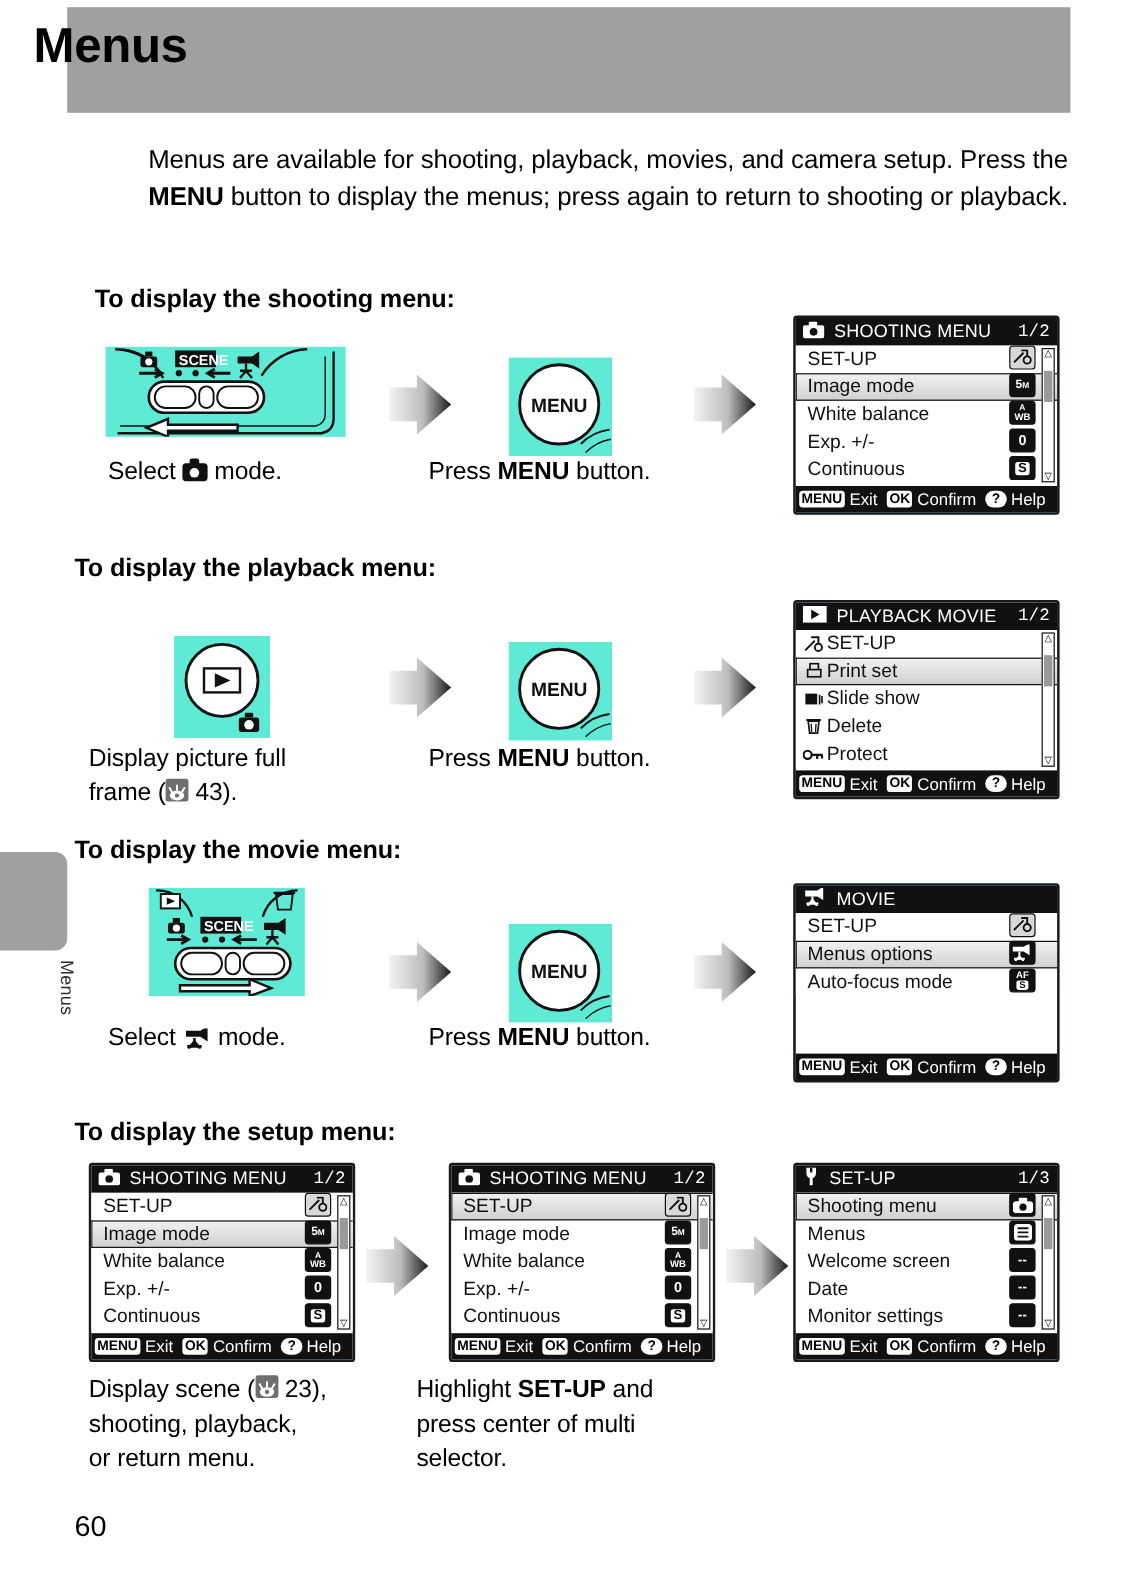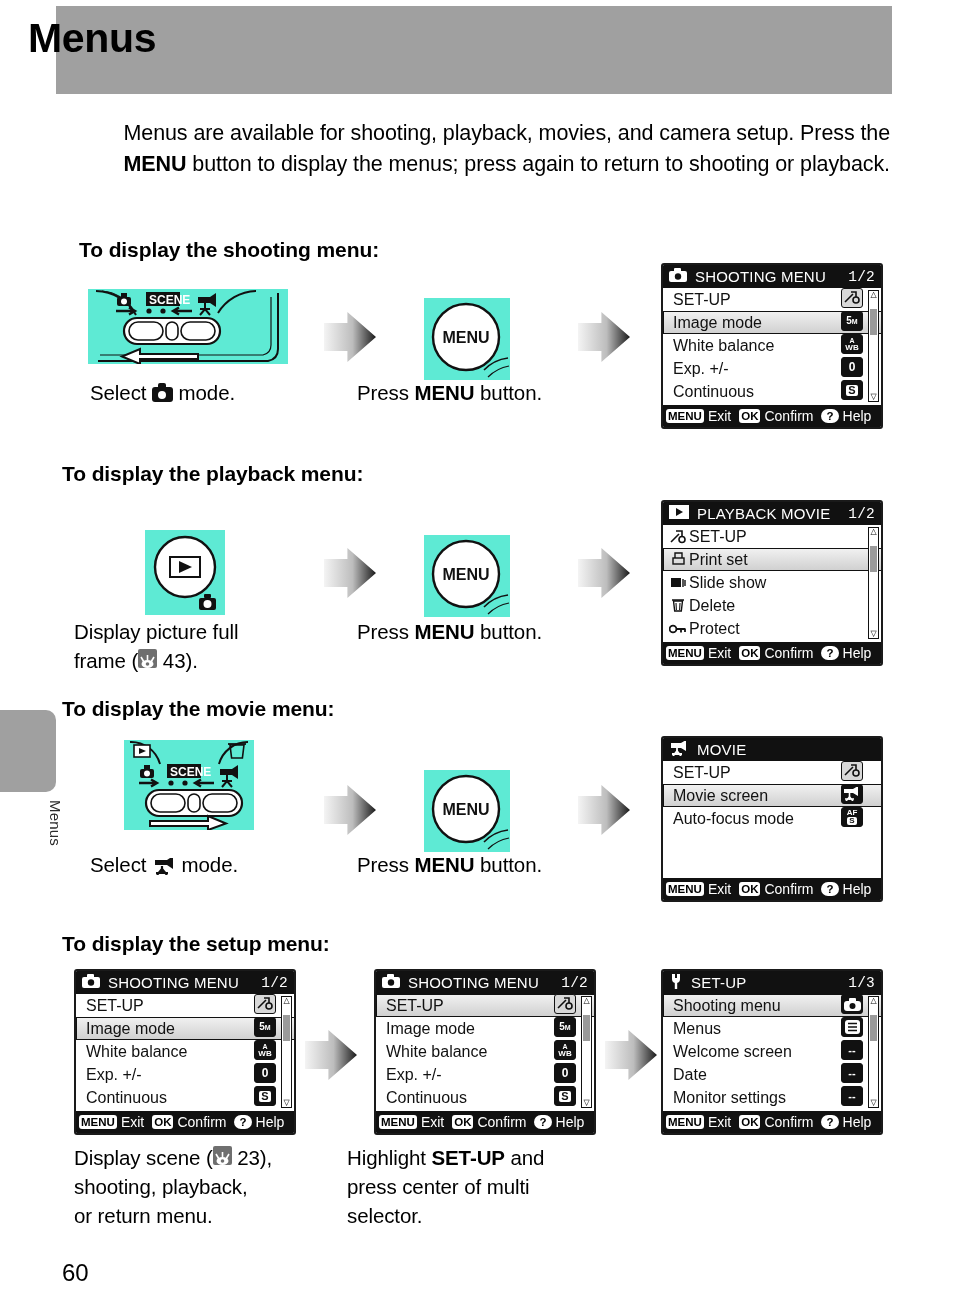--- a/index.html
+++ b/index.html
@@ -561,21 +561,21 @@
       </span>
       <span class="tx">MOVIE</span>
       <span class="pg"></span>
     </div>
     <div class="lcd-body">
       <div class="lcd-row">
           <span class="lbl">SET-UP</span>
         </div>
       <div class="lcd-row sel">
         <div class="selbar"></div>
-        <span class="lbl">Movie screen</span>
+        <span class="lbl">Menus options</span>
 
       </div>
       <div class="lcd-row">
           <span class="lbl">Auto-focus mode</span>
         </div>
     </div>
 
     <div class="valcol">
       <div class="valbox light">
         <svg width="16" height="14" viewBox="0 0 16 14">

